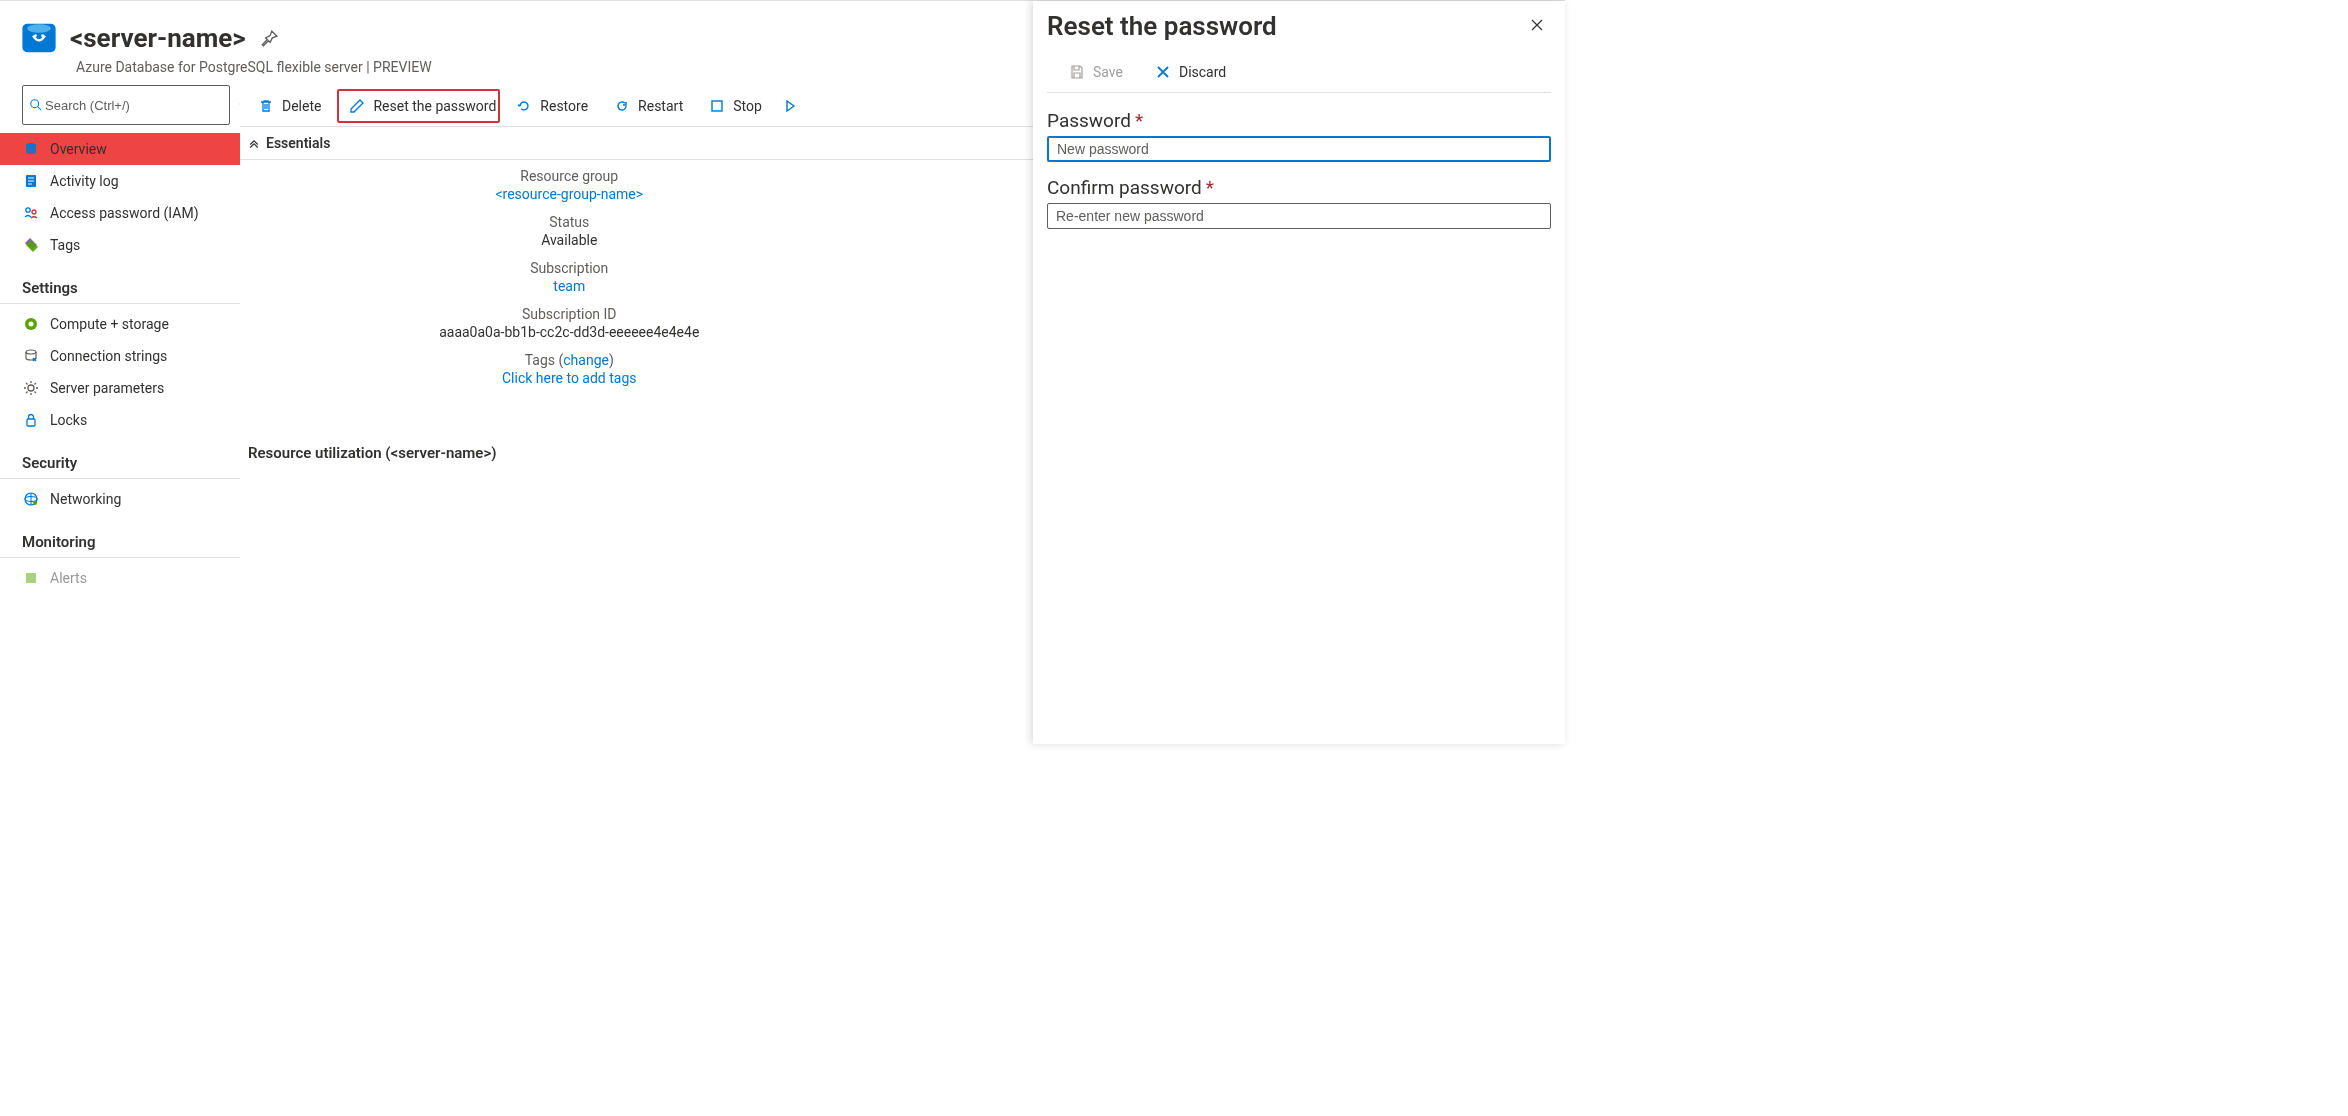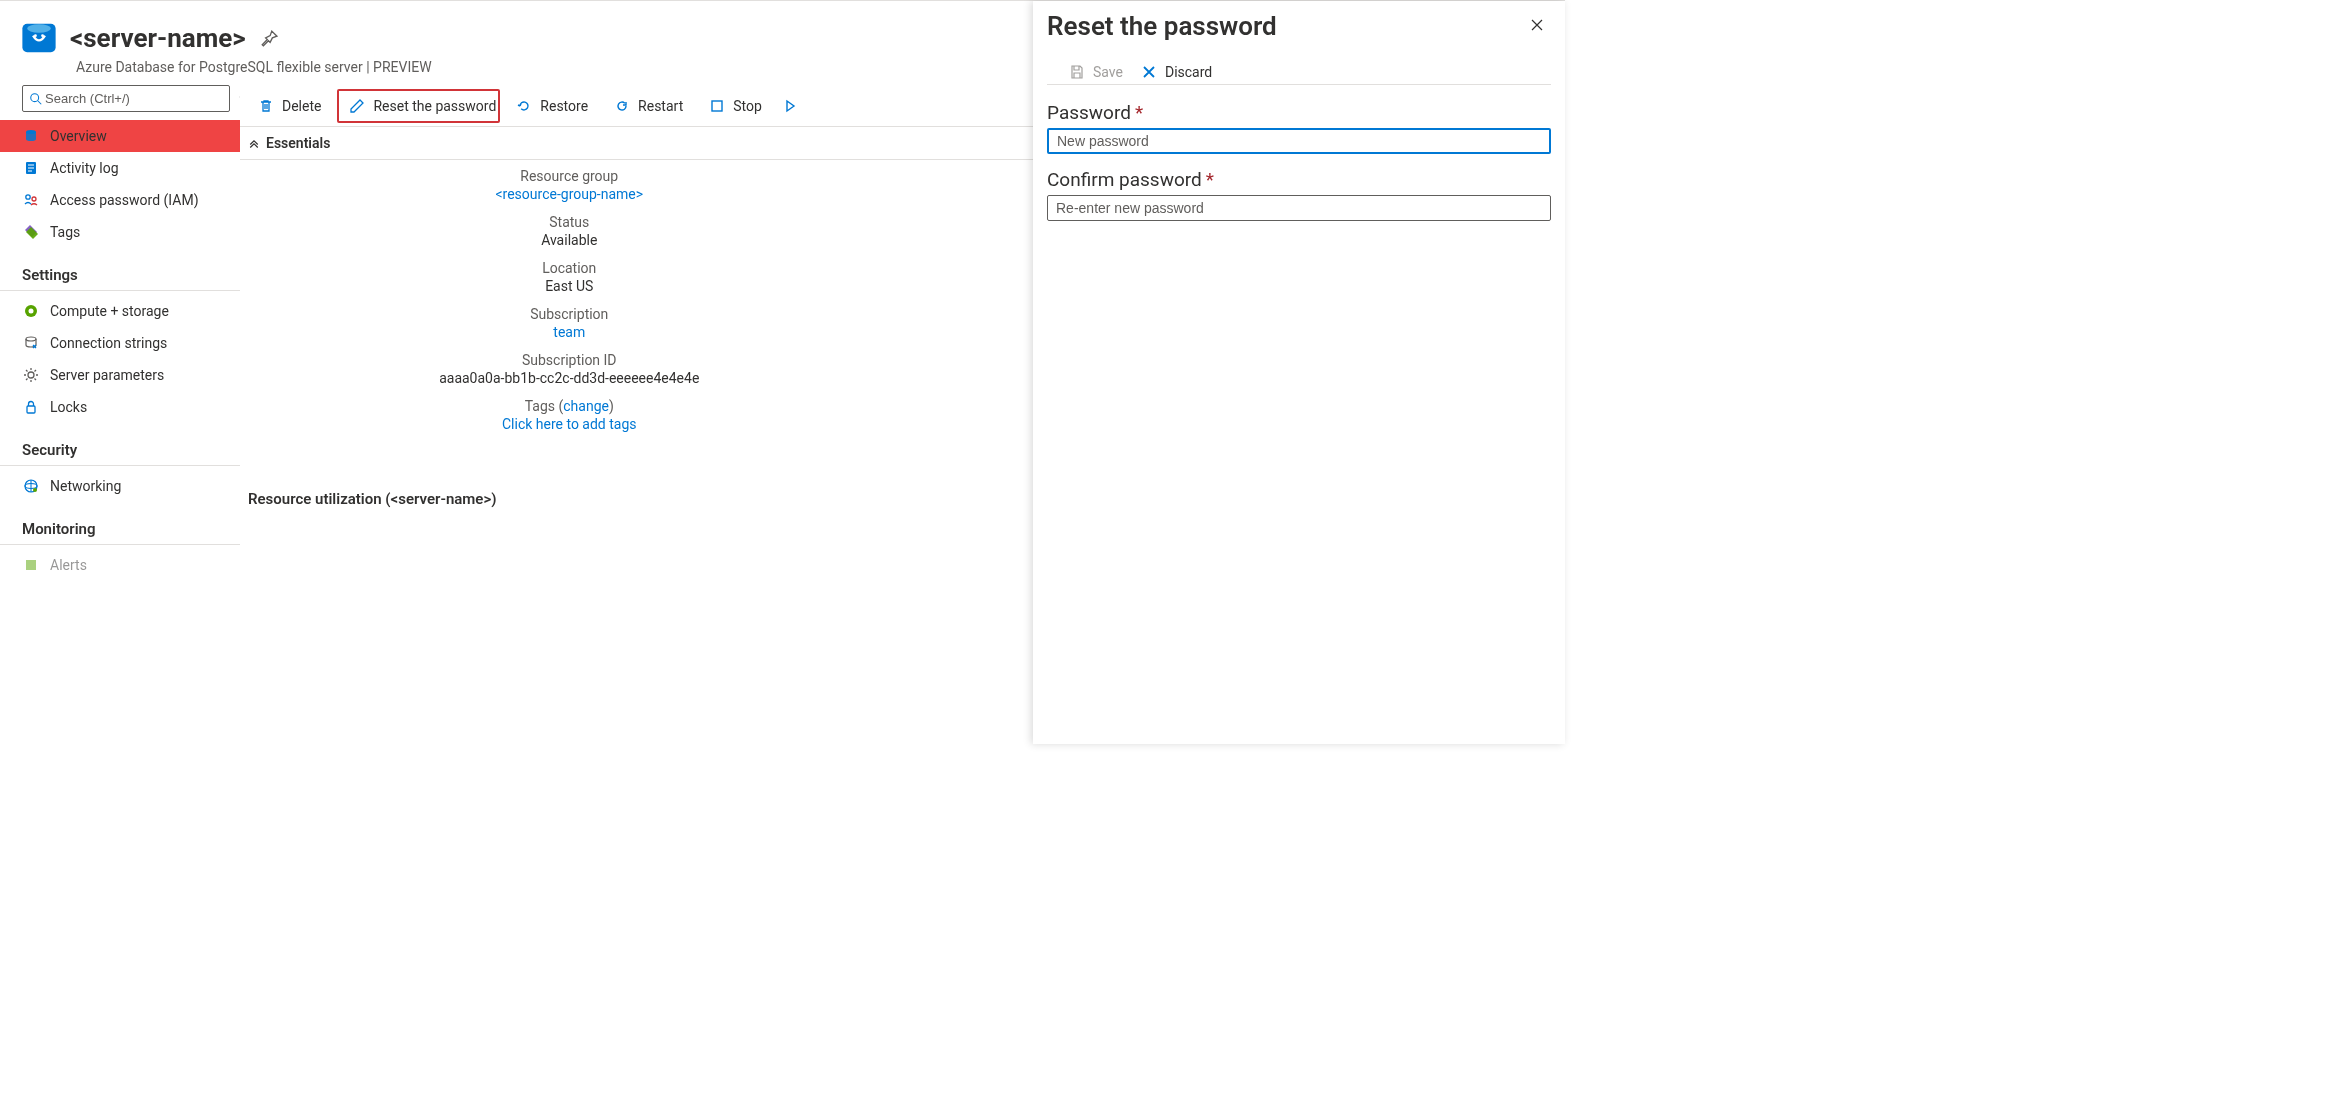--- a/index.html
+++ b/index.html
@@ -67,21 +67,21 @@
     display: flex;
     align-items: center;
     gap: 4px;
     padding: 0 12px 8px 22px;
   }
   .search-box {
     flex: 1;
     display: flex;
     align-items: center;
     border: 1px solid #605e5c;
-    height: 27px;
+    height: 40px;
     padding: 0 6px;
     border-radius: 2px;
     background: #fff;
   }
   .search-box input {
     border: none;
     outline: none;
     flex: 1;
     font-size: 13px;
     color: #323130;
@@ -210,22 +210,22 @@
     padding: 10px 14px 0 14px;
   }
   .flyout-title {
     font-size: 26px;
     font-weight: 600;
     margin: 0;
   }
   .flyout-close { cursor: pointer; padding: 6px; color: #323130; }
   .flyout-toolbar {
     display: flex;
-    gap: 2px;
-    padding: 18px 14px 0 14px;
+    gap: 16px;
+    padding: 18px 14px 8px 14px;
     border-bottom: 1px solid #e1dfdd;
     margin: 0 14px;
   }
   .flyout-tb-btn {
     display: inline-flex;
     align-items: center;
     gap: 8px;
     padding: 4px 8px;
     font-size: 14px;
     cursor: pointer;
@@ -462,24 +462,20 @@
         <div class="ess-col">
           <div class="ess-item">
             <div class="ess-label">Resource group</div>
             <div class="ess-value ess-link">&lt;resource-group-name&gt;</div>
           </div>
           <div class="ess-item">
             <div class="ess-label">Status</div>
             <div class="ess-value">Available</div>
           </div>
           <div class="ess-item">
-            <div class="ess-label">Location</div>
-            <div class="ess-value">East US</div>
-          </div>
-          <div class="ess-item">
             <div class="ess-label">Subscription</div>
             <div class="ess-value ess-link">team</div>
           </div>
           <div class="ess-item">
             <div class="ess-label">Subscription ID</div>
             <div class="ess-value">aaaa0a0a-bb1b-cc2c-dd3d-eeeeee4e4e4e</div>
           </div>
           <div class="ess-item">
             <div class="ess-label">
               <span>Tags (</span><span class="ess-link">change</span><span>)</span>

